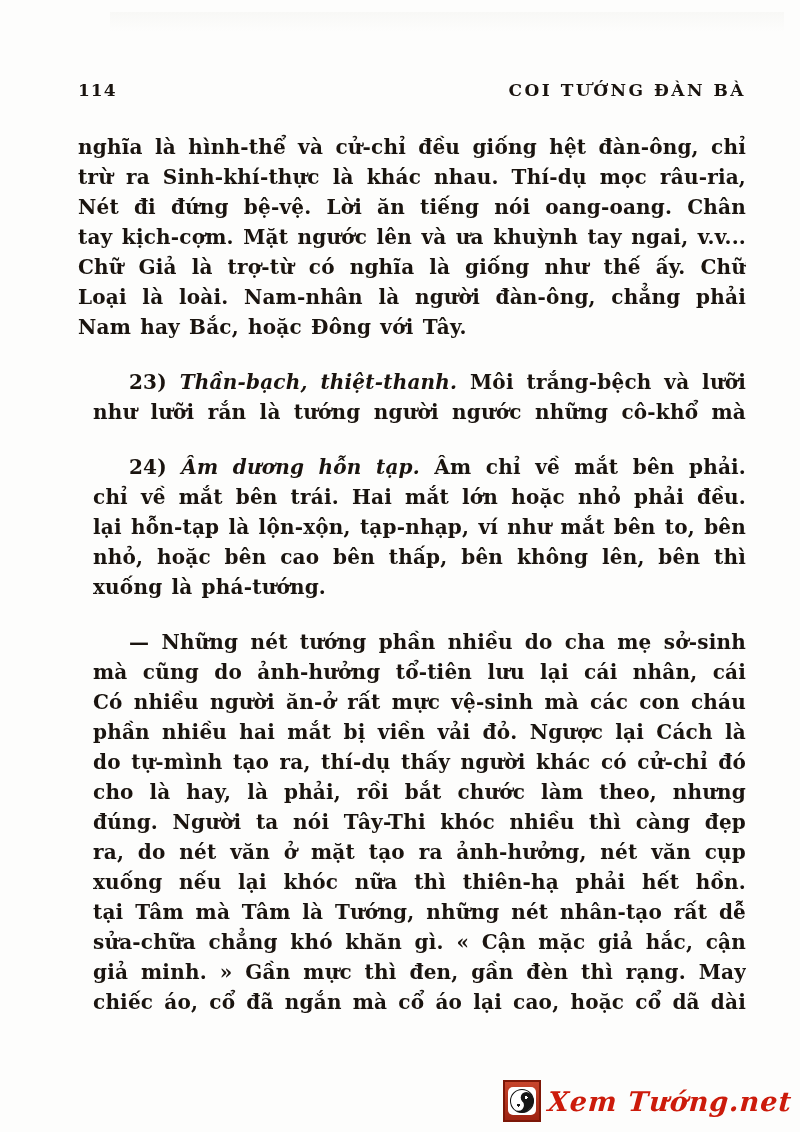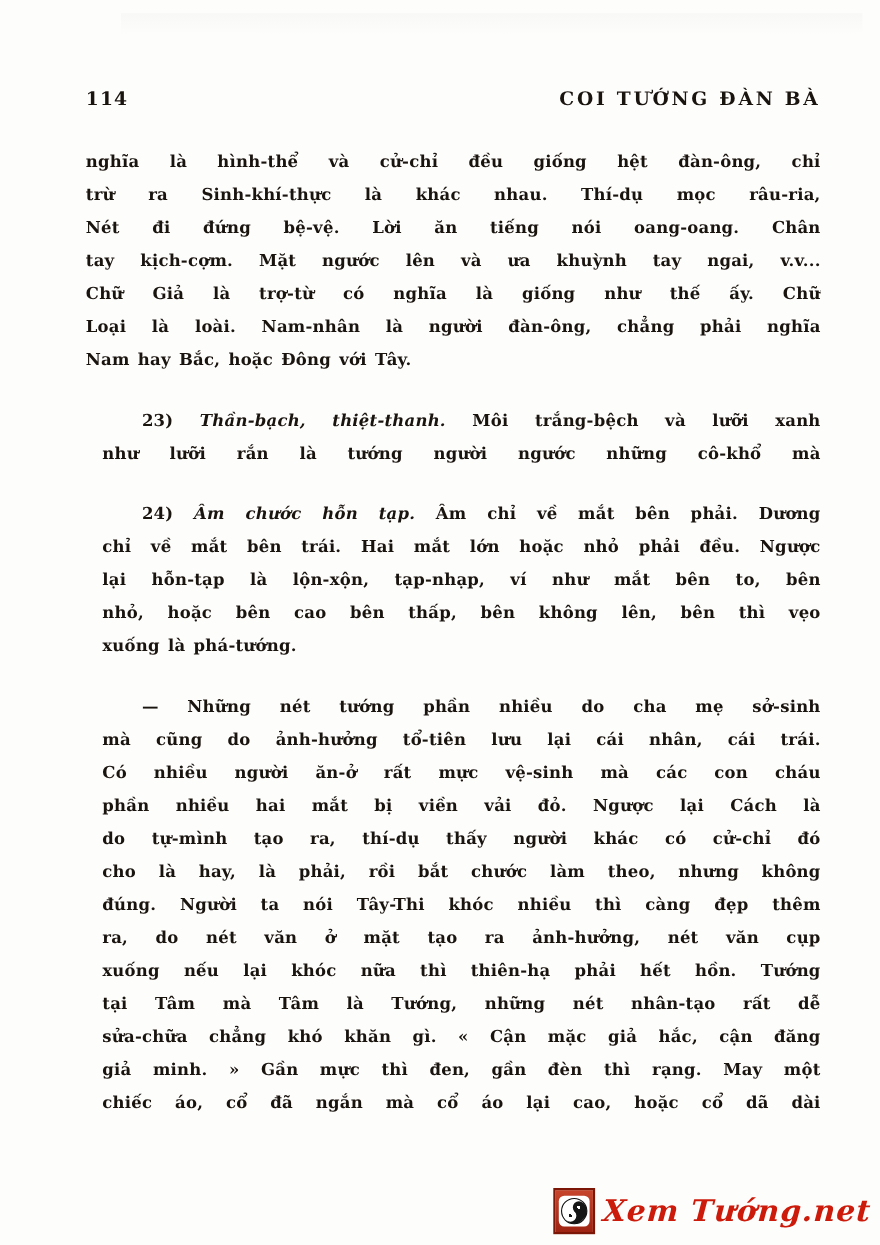--- a/index.html
+++ b/index.html
@@ -18,21 +18,21 @@
     position:absolute;top:80px;left:78px;right:54px;
     display:flex;justify-content:space-between;align-items:flex-end;
     font-weight:700;font-size:17px;
   }
   .page-number{letter-spacing:1px;}
   .header-title{letter-spacing:2.5px;}
   .body-text{position:absolute;top:132px;left:78px;right:54px;}
   .paragraph{margin:0;}
   .paragraph + .paragraph{margin-top:25px;margin-left:15px;}
   .line{
-    height:30px;line-height:30px;font-size:15px;font-weight:700;
+    height:30px;line-height:30px;font-size:20px;font-weight:700;
     overflow:hidden;letter-spacing:.2px;word-spacing:2px;
   }
   .line.j{text-align:justify;text-align-last:justify;}
   .line.indent{text-indent:36px;}
   .it{font-style:italic;}
   .watermark{
     position:absolute;right:8px;bottom:10px;
     display:flex;align-items:center;
   }
   .logo-box{
@@ -88,21 +88,21 @@
         <div class="line j"><span>tay kịch-cợm. Mặt ngước lên và ưa khuỳnh tay ngai, v.v...</span></div>
         <div class="line j"><span>Chữ Giả là trợ-từ có nghĩa là giống như thế ấy. Chữ</span></div>
         <div class="line j"><span>Loại là loài. Nam-nhân là người đàn-ông, chẳng phải nghĩa</span></div>
         <div class="line"><span>Nam hay Bắc, hoặc Đông với Tây.</span></div>
       </div>
       <div class="paragraph">
         <div class="line j indent"><span>23) </span><span class="it">Thần-bạch, thiệt-thanh.</span><span> Môi trắng-bệch và lưỡi xanh</span></div>
         <div class="line j"><span>như lưỡi rắn là tướng người ngước những cô-khổ mà</span></div>
       </div>
       <div class="paragraph">
-        <div class="line j indent"><span>24) </span><span class="it">Âm chước hỗn tạp.</span><span> Âm chỉ về mắt bên phải. Dương</span></div>
+        <div class="line j indent"><span>24) </span><span class="it">Âm dương hỗn tạp.</span><span> Âm chỉ về mắt bên phải. Dương</span></div>
         <div class="line j"><span>chỉ về mắt bên trái. Hai mắt lớn hoặc nhỏ phải đều. Ngược</span></div>
         <div class="line j"><span>lại hỗn-tạp là lộn-xộn, tạp-nhạp, ví như mắt bên to, bên</span></div>
         <div class="line j"><span>nhỏ, hoặc bên cao bên thấp, bên không lên, bên thì vẹo</span></div>
         <div class="line"><span>xuống là phá-tướng.</span></div>
       </div>
       <div class="paragraph">
         <div class="line j indent"><span>— Những nét tướng phần nhiều do cha mẹ sở-sinh</span></div>
         <div class="line j"><span>mà cũng do ảnh-hưởng tổ-tiên lưu lại cái nhân, cái trái.</span></div>
         <div class="line j"><span>Có nhiều người ăn-ở rất mực vệ-sinh mà các con cháu</span></div>
         <div class="line j"><span>phần nhiều hai mắt bị viền vải đỏ. Ngược lại Cách là</span></div>

